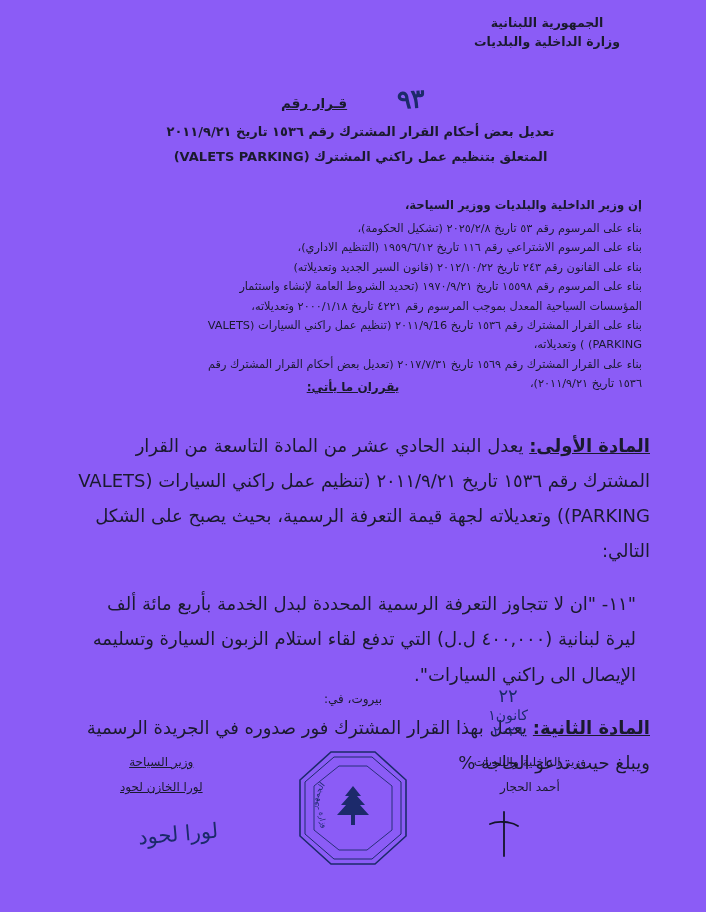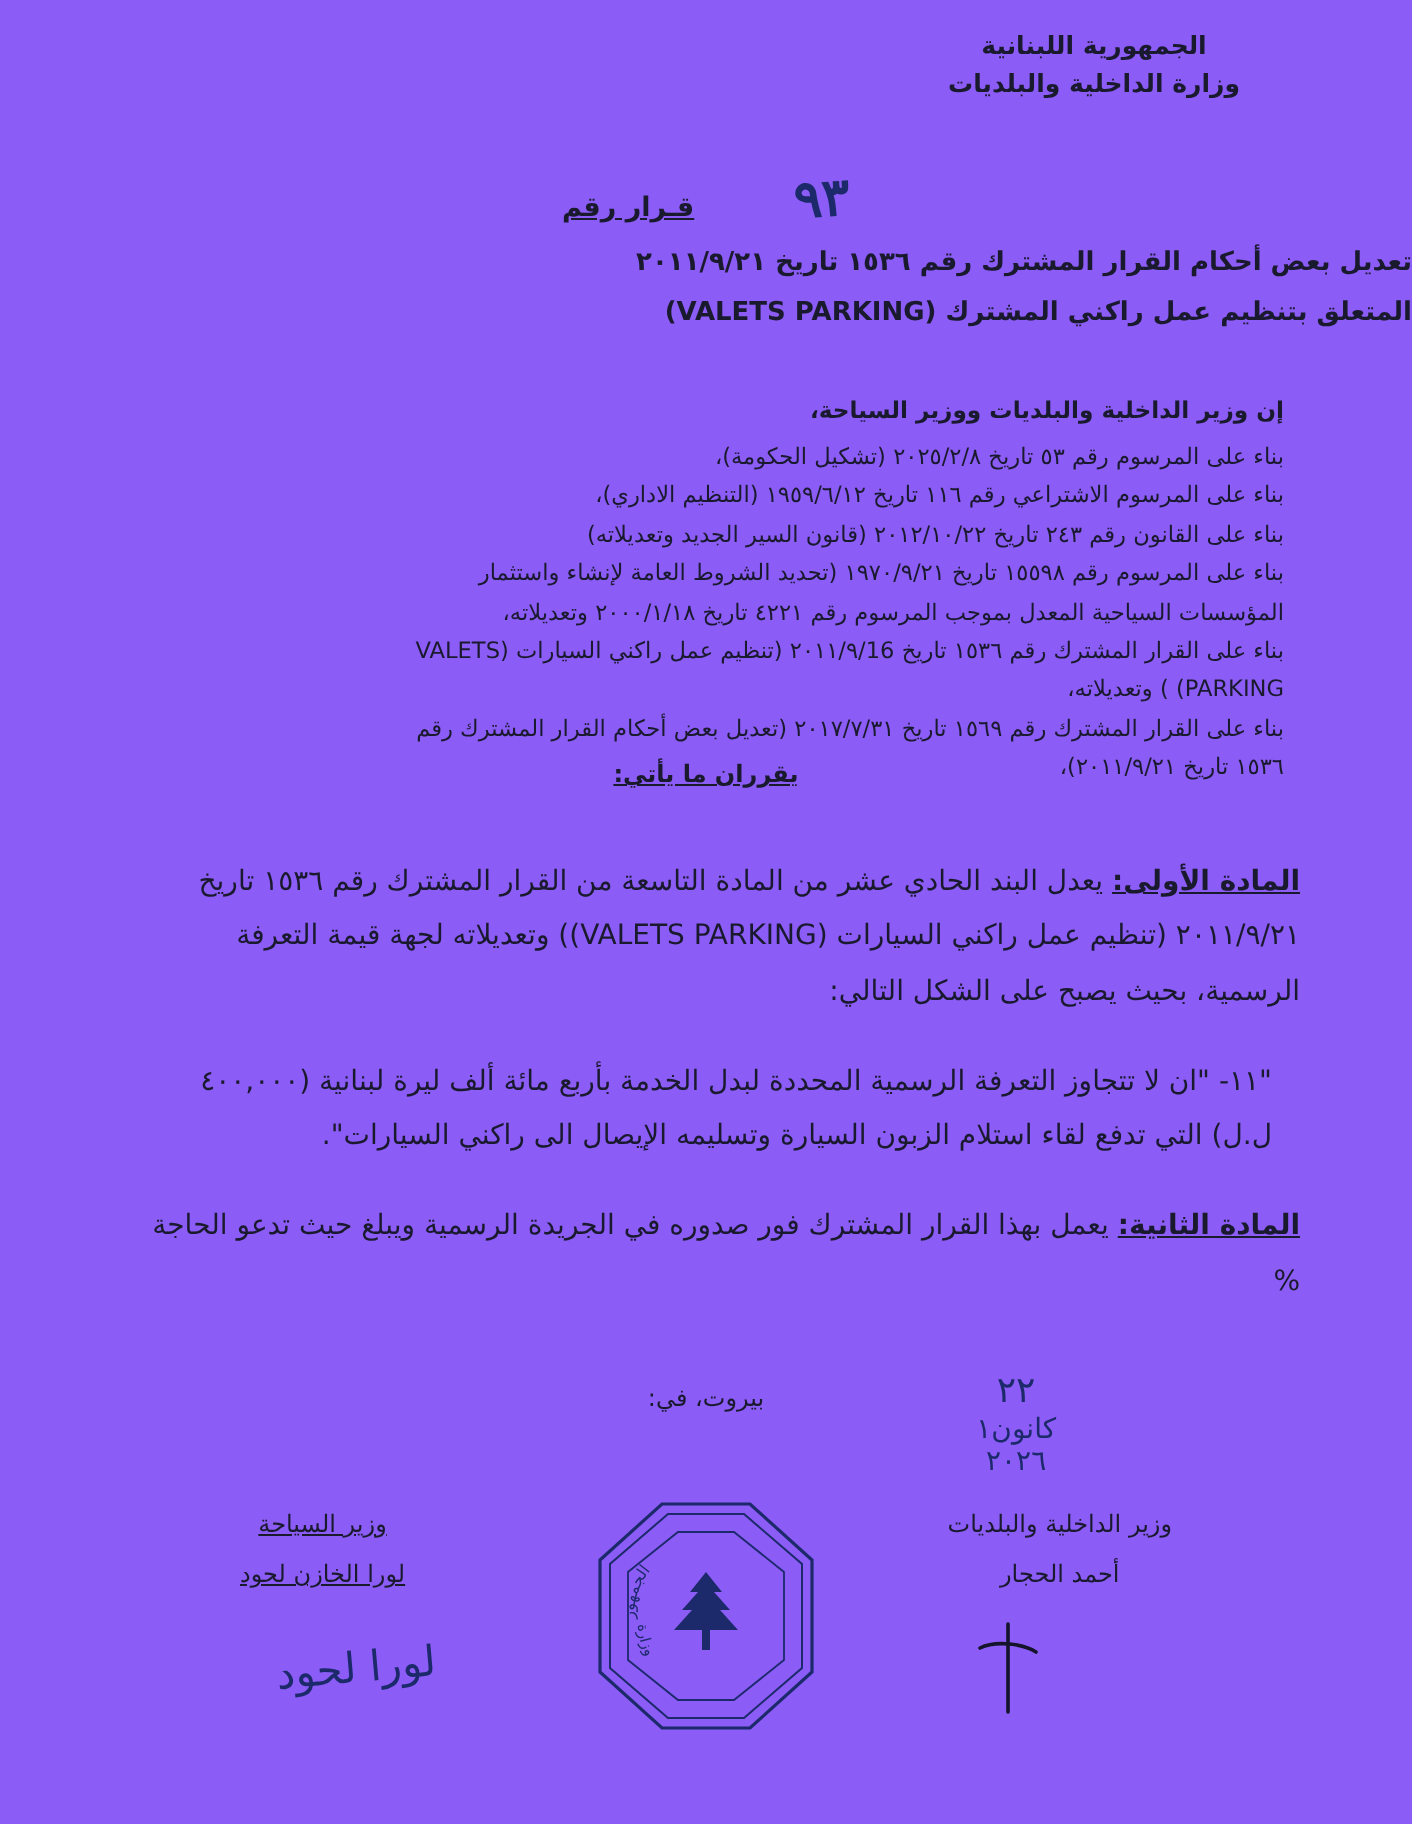--- a/index.html
+++ b/index.html
@@ -62,21 +62,21 @@
     font-weight: bold;
     letter-spacing: 3px;
   }
 
   
   .title-block {
     position: absolute;
     top: 120px;
     left: 15px;
     right: 0;
-    text-align: right;
+    text-align: center;
   }
   .title-block .t1 {
     font-size: 13px;
     font-weight: bold;
     line-height: 1.9;
   }
   .title-block .t2 {
     font-size: 13px;
     font-weight: bold;
     line-height: 1.9;
@@ -113,21 +113,21 @@
     text-decoration: underline;
   }
 
   
   .articles {
     position: absolute;
     top: 428px;
     right: 56px;
     width: 576px;
     text-align: right;
-    font-size: 14px;
+    font-size: 18px;
     line-height: 1.95;
   }
   .art-head {
     font-weight: bold;
     text-decoration: underline;
   }
   .article {
     margin-bottom: 10px;
   }
   .quote {

